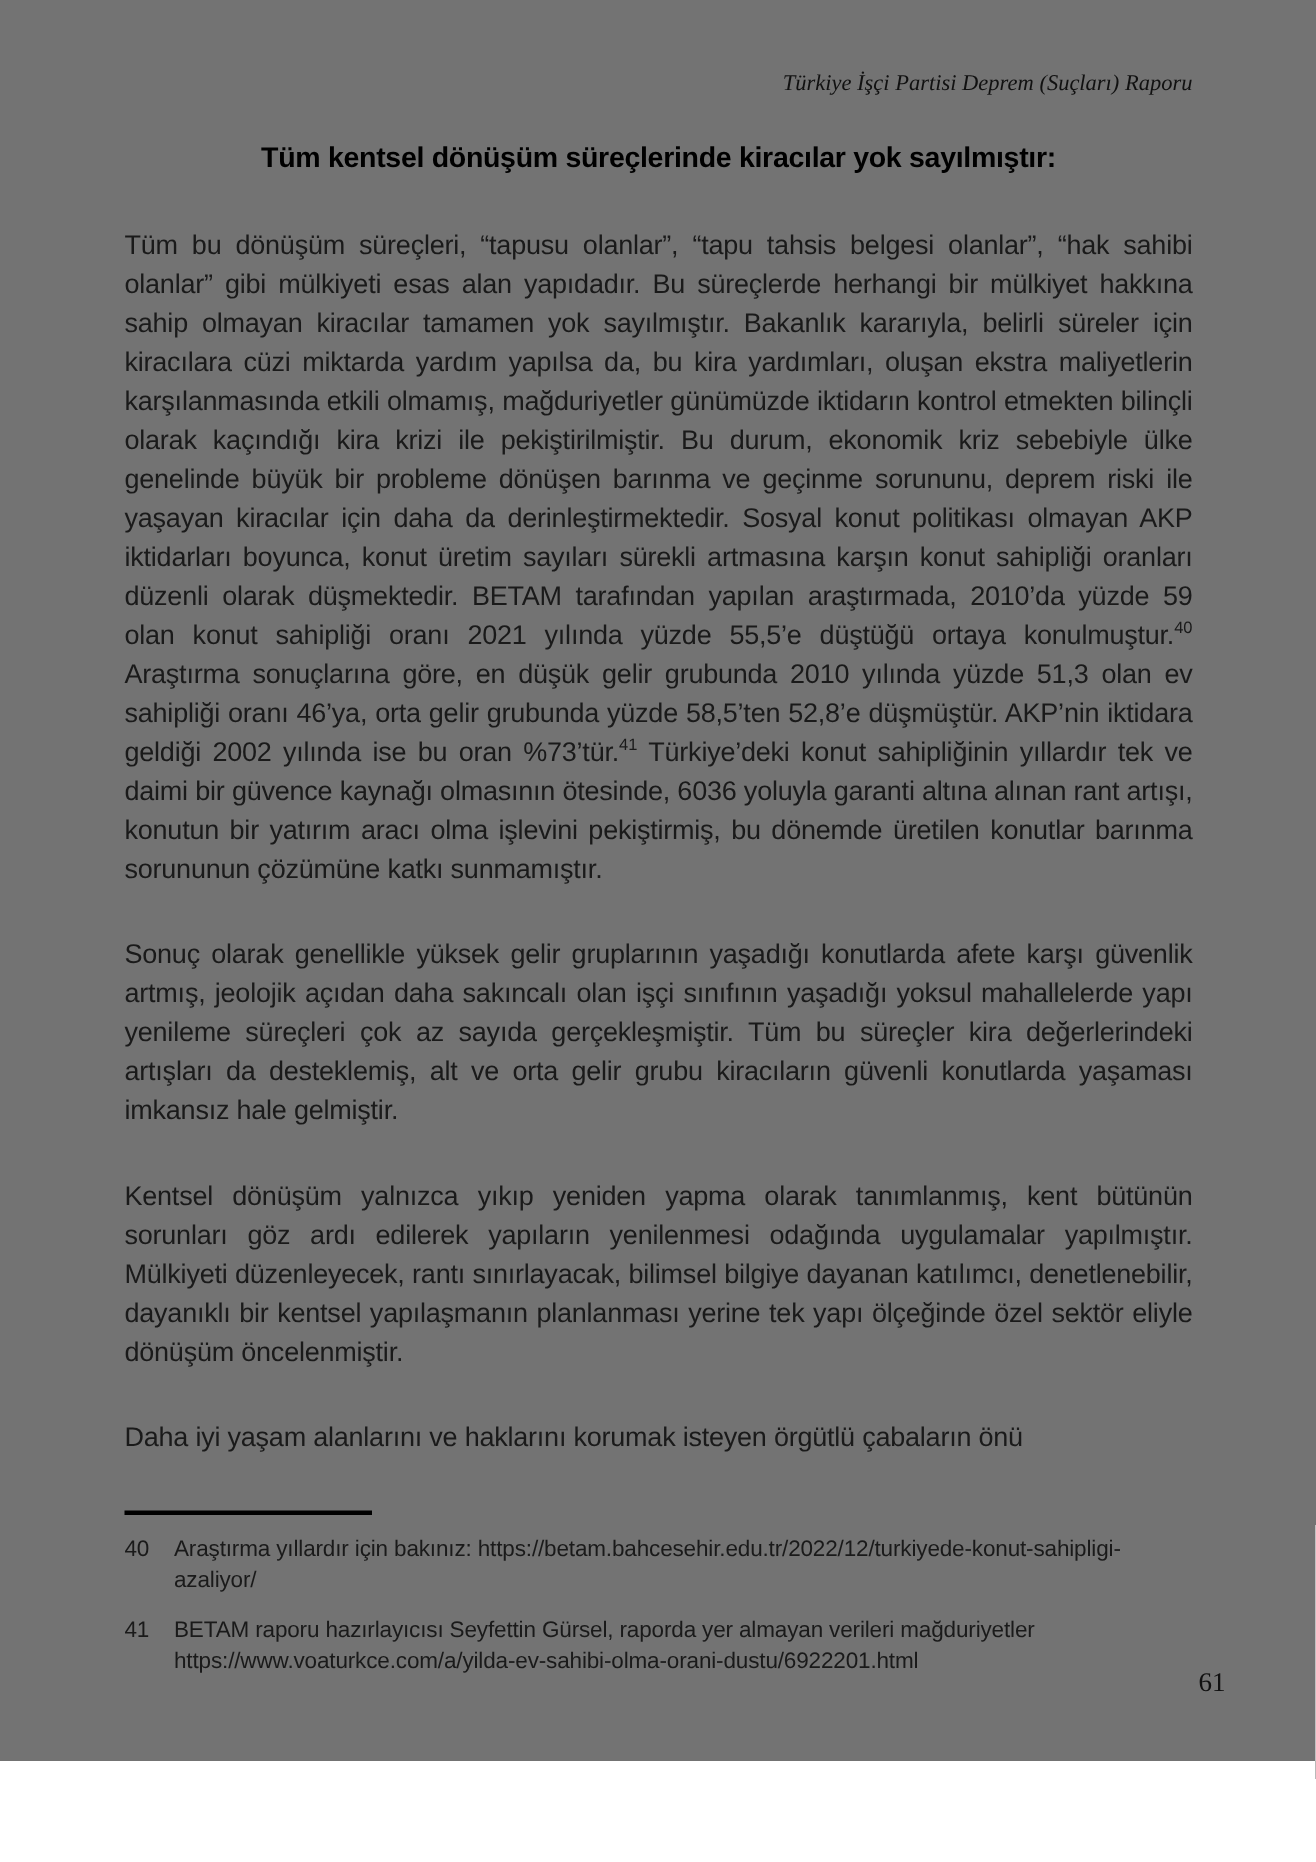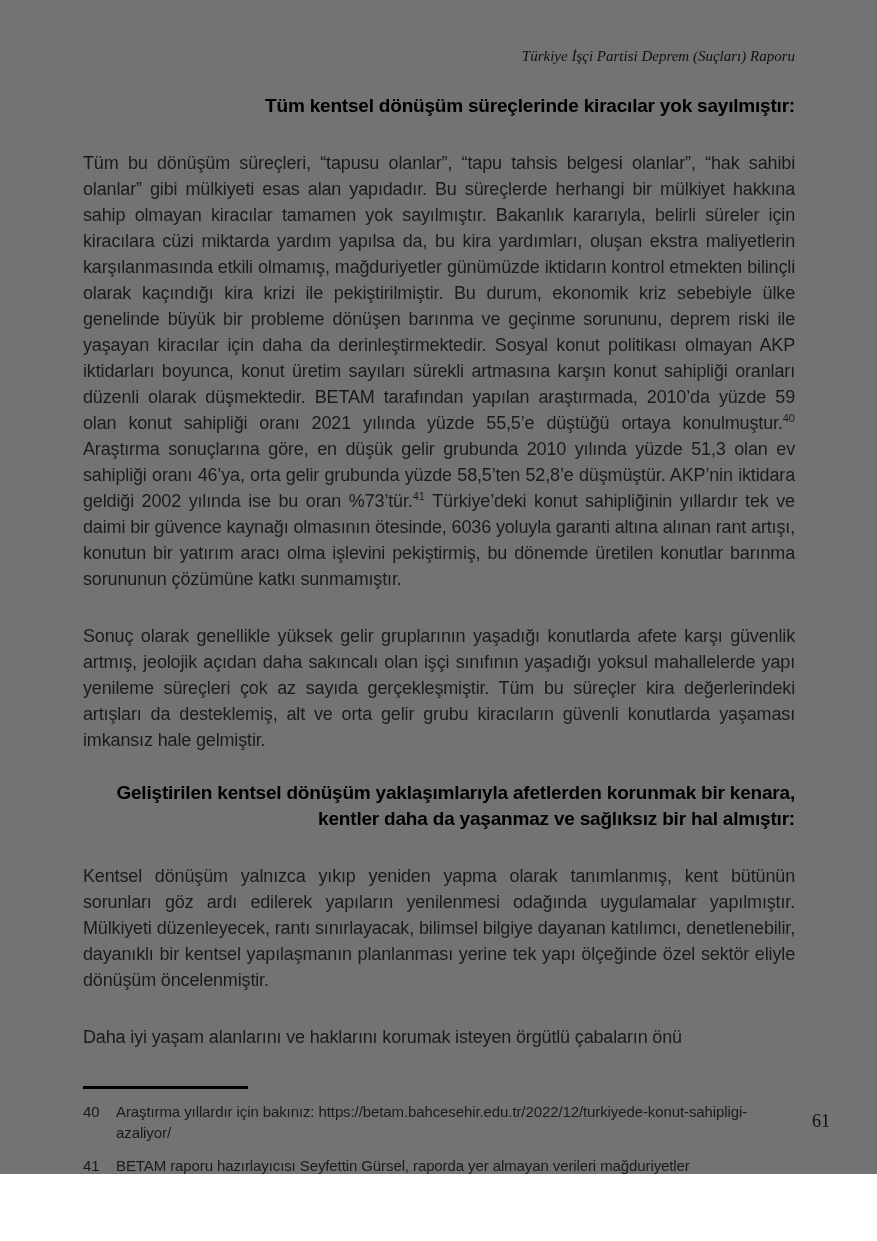--- a/index.html
+++ b/index.html
@@ -23,21 +23,21 @@
     text-align: right;
     line-height: 20px;
   }
   .heading {
     margin-top: 27px;
     font-size: 19px;
     font-weight: bold;
     color: #000000;
     line-height: 26px;
     letter-spacing: -0.2px;
-    text-align: right;
+    text-align: center;
   }
   p.body-text {
     margin-top: 31px;
     font-size: 18px;
     line-height: 26px;
     letter-spacing: -0.15px;
     text-align: justify;
     color: #1a1a1a;
   }
   sup.fnref {
@@ -59,41 +59,40 @@
     line-height: 21px;
     letter-spacing: -0.1px;
     color: #1a1a1a;
     text-align: left;
   }
   .fn-num { flex: 0 0 33px; }
   .fn-body { flex: 1; min-width: 0; overflow-wrap: break-word; }
   .fn-link { color: #1a1a1a; text-decoration: none; }
   .page-number {
     position: absolute;
-    right: 47px;
+    right: 60px;
     bottom: 42px;
     font-family: "Liberation Serif", serif;
     font-size: 18px;
     color: #111111;
   }
 </style>
 </head>
 <body>
 
 <div class="page">
 
   <div class="running-header">Türkiye İşçi Partisi Deprem (Suçları) Raporu</div>
 
   <h2 class="heading">Tüm kentsel dönüşüm süreçlerinde kiracılar yok sayılmıştır:</h2>
 
   <p class="body-text"><span>Tüm bu dönüşüm süreçleri, “tapusu olanlar”, “tapu tahsis belgesi olanlar”, “hak sahibi olanlar” gibi mülkiyeti esas alan yapıdadır. Bu süreçlerde herhangi bir mülkiyet hakkına sahip olmayan kiracılar tamamen yok sayılmıştır. Bakanlık kararıyla, belirli süreler için kiracılara cüzi miktarda yardım yapılsa da, bu kira yardımları, oluşan ekstra maliyetlerin karşılanmasında etkili olmamış, mağduriyetler günümüzde iktidarın kontrol etmekten bilinçli olarak kaçındığı kira krizi ile pekiştirilmiştir. Bu durum, ekonomik kriz sebebiyle ülke genelinde büyük bir probleme dönüşen barınma ve geçinme sorununu, deprem riski ile yaşayan kiracılar için daha da derinleştirmektedir. Sosyal konut politikası olmayan AKP iktidarları boyunca, konut üretim sayıları sürekli artmasına karşın konut sahipliği oranları düzenli olarak düşmektedir. BETAM tarafından yapılan araştırmada, 2010’da yüzde 59 olan konut sahipliği oranı 2021 yılında yüzde 55,5’e düştüğü ortaya konulmuştur.</span><sup class="fnref">40</sup><span> Araştırma sonuçlarına göre, en düşük gelir grubunda 2010 yılında yüzde 51,3 olan ev sahipliği oranı 46’ya, orta gelir grubunda yüzde 58,5’ten 52,8’e düşmüştür. AKP’nin iktidara geldiği 2002 yılında ise bu oran %73’tür.</span><sup class="fnref">41</sup><span> Türkiye’deki konut sahipliğinin yıllardır tek ve daimi bir güvence kaynağı olmasının ötesinde, 6036 yoluyla garanti altına alınan rant artışı, konutun bir yatırım aracı olma işlevini pekiştirmiş, bu dönemde üretilen konutlar barınma sorununun çözümüne katkı sunmamıştır.</span></p>
 
   <p class="body-text">Sonuç olarak genellikle yüksek gelir gruplarının yaşadığı konutlarda afete karşı güvenlik artmış, jeolojik açıdan daha sakıncalı olan işçi sınıfının yaşadığı yoksul mahallelerde yapı yenileme süreçleri çok az sayıda gerçekleşmiştir. Tüm bu süreçler kira değerlerindeki artışları da desteklemiş, alt ve orta gelir grubu kiracıların güvenli konutlarda yaşaması imkansız hale gelmiştir.</p>
 
-  <h2 class="heading">Geliştirilen kentsel dönüşüm yaklaşımlarıyla afetlerden korunmak bir kenara, kentler daha da yaşanmaz ve sağlıksız bir hal almıştır:</h2>
 
   <p class="body-text">Kentsel dönüşüm yalnızca yıkıp yeniden yapma olarak tanımlanmış, kent bütünün sorunları göz ardı edilerek yapıların yenilenmesi odağında uygulamalar yapılmıştır. Mülkiyeti düzenleyecek, rantı sınırlayacak, bilimsel bilgiye dayanan katılımcı, denetlenebilir, dayanıklı bir kentsel yapılaşmanın planlanması yerine tek yapı ölçeğinde özel sektör eliyle dönüşüm öncelenmiştir.</p>
 
   <p class="body-text">Daha iyi yaşam alanlarını ve haklarını korumak isteyen örgütlü çabaların önü</p>
 
   <div class="footnote-area">
     <div class="footnote-rule"></div>
 
     <div class="footnote">
       <span class="fn-num">40</span>

